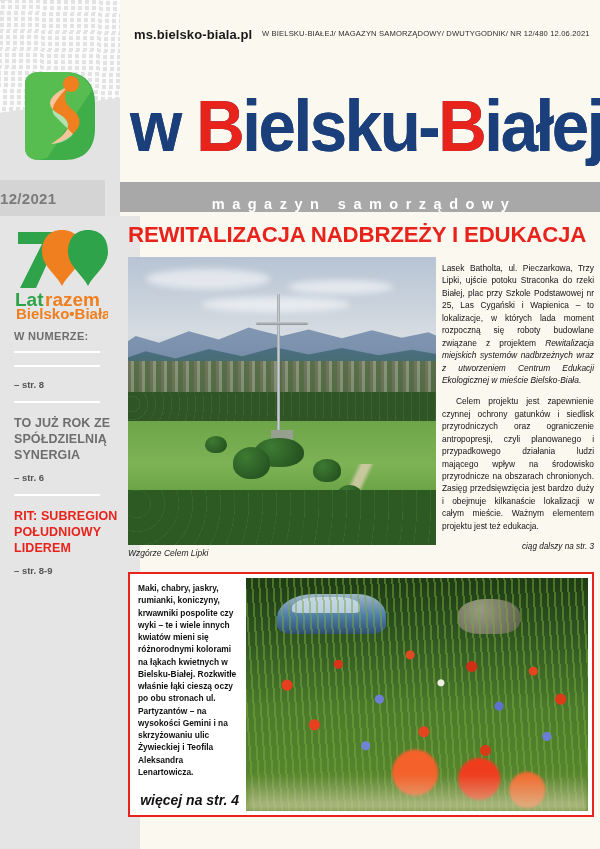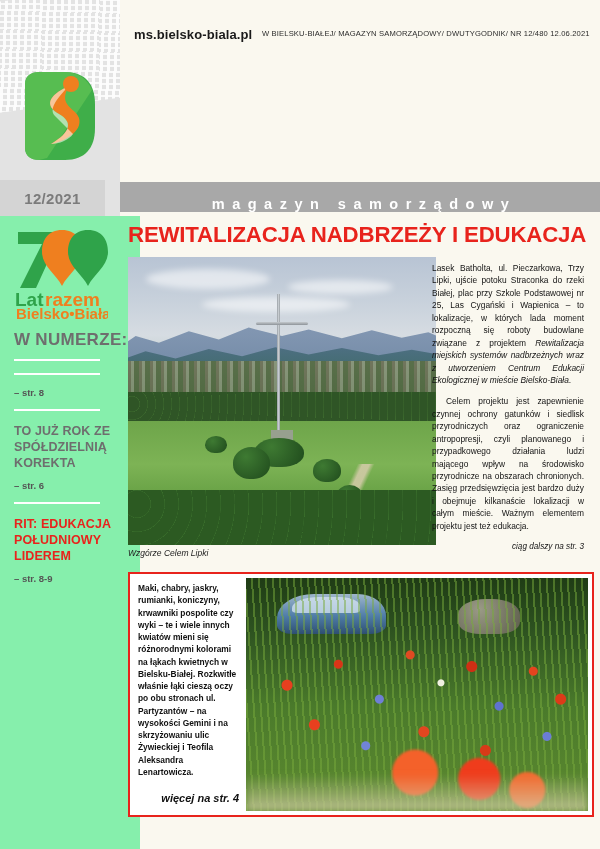--- a/index.html
+++ b/index.html
@@ -94,21 +94,20 @@
     align-items: center;
     justify-content: center;
   }
   .issue-band {
     position: absolute;
     left: 0; top: 180px;
     width: 105px; height: 36px;
     background: #d4d4d4;
     display: flex;
     align-items: center;
-    justify-content: center;
   }
   .issue-band span {
     font-size: 15px;
     font-weight: bold;
     color: #7b7b7b;
     letter-spacing: .3px;
   }
 
   
   .subtitle-bar {
@@ -128,30 +127,30 @@
     letter-spacing: 7.5px;
     padding-left: 8px;
   }
 
   
   .sidebar {
     position: absolute;
     left: 0; top: 216px;
     width: 140px;
     height: 633px;
-    background: #86efac;
+    background: #e5e5e5;
     padding: 4px 4px 0 14px;
   }
   .anniv-logo {
     width: 96px; height: 98px;
     margin: 2px 0 10px -2px;
     position: relative;
   }
   .sb-heading {
-    font-size: 17px;
+    font-size: 11px;
     font-weight: bold;
     color: #6e6e6e;
     letter-spacing: .3px;
     margin-bottom: 9px;
   }
   .sb-rule {
     width: 86px; height: 2px;
     background: #ffffff;
     margin: 0 0 12px 0;
   }
@@ -281,21 +280,21 @@
     position: absolute;
     left: 128px; top: 548px;
     font-size: 8.5px;
     font-style: italic;
     color: #222222;
   }
 
   
   .article-col {
     position: absolute;
-    left: 432px; top: 262px;
+    left: 442px; top: 262px;
     width: 152px;
   }
   .article-col p {
     font-size: 8.4px;
     line-height: 1.48;
     color: #131313;
     text-align: justify;
     margin-bottom: 9px;
   }
   .article-col p.indent { text-indent: 14px; }
@@ -321,21 +320,21 @@
     padding: 8px 7px 6px 8px;
     flex: none;
   }
   .feature-text p {
     font-size: 8.4px;
     font-weight: bold;
     line-height: 1.46;
     color: #111111;
   }
   .feature-more {
-    font-size: 11px;
+    font-size: 14px;
     font-style: italic;
     font-weight: bold;
     text-align: right;
     margin-top: 14px;
     color: #111111;
   }
   .feature-photo {
     flex: 1;
     margin: 4px 4px 4px 0;
     position: relative;
@@ -423,20 +422,23 @@
       <path d="M52 16 C30 26 28 36 42 44 C56 52 54 62 34 74 C46 72 66 62 62 48 C59 38 40 36 52 16 Z" fill="#ef7f1f"></path>
       <path d="M52 16 C30 26 28 36 42 44 C56 52 54 62 34 74 C42 74 52 70 56 64 L38 46 C32 40 38 30 52 16 Z" fill="#ffffff" opacity=".55"></path>
       <circle cx="54" cy="14" r="8" fill="#ef7f1f"></circle>
     </svg>
   </div>
 
   <div class="issue-band">
     <span>12/2021</span>
   </div>
 
+  <div class="masthead">
+    <div class="masthead-title"><span>w </span><span class="rd">B</span><span>ielsku-</span><span class="rd">B</span><span>iałej</span></div>
+  </div>
 
   <div class="subtitle-bar">
     <span>magazyn samorządowy</span>
   </div>
 
   <aside class="sidebar">
 
     <div class="anniv-logo">
       <svg width="96" height="98" viewBox="0 0 96 98">
         <path d="M6 10 L44 10 L44 22 L24 66 L8 66 L30 22 L6 22 Z" fill="#2fa34a"></path>
@@ -452,27 +454,27 @@
     <div class="sb-rule"></div>
 
     <div class="sb-rule"></div>
 
     <div class="sb-item">
       <div class="sb-page">– str. 8</div>
     </div>
     <div class="sb-rule"></div>
 
     <div class="sb-item">
-      <div class="sb-title">TO JUŻ ROK ZE SPÓŁDZIELNIĄ KOREKTA</div>
+      <div class="sb-title">TO JUŻ ROK ZE SPÓŁDZIELNIĄ SYNERGIA</div>
       <div class="sb-page">– str. 6</div>
     </div>
     <div class="sb-rule"></div>
 
     <div class="sb-item">
-      <div class="sb-title red">RIT: EDUKACJA POŁUDNIOWY LIDEREM</div>
+      <div class="sb-title red">RIT: SUBREGION POŁUDNIOWY LIDEREM</div>
       <div class="sb-page">– str. 8-9</div>
     </div>
   </aside>
 
   <h1 class="headline">REWITALIZACJA NADBRZEŻY I EDUKACJA</h1>
 
   <div class="hero-photo">
     <div class="sky"></div>
     <div class="cloud" style="left:6%;top:4%;width:40%;height:7%"></div>
     <div class="cloud" style="left:52%;top:8%;width:34%;height:5%"></div>

